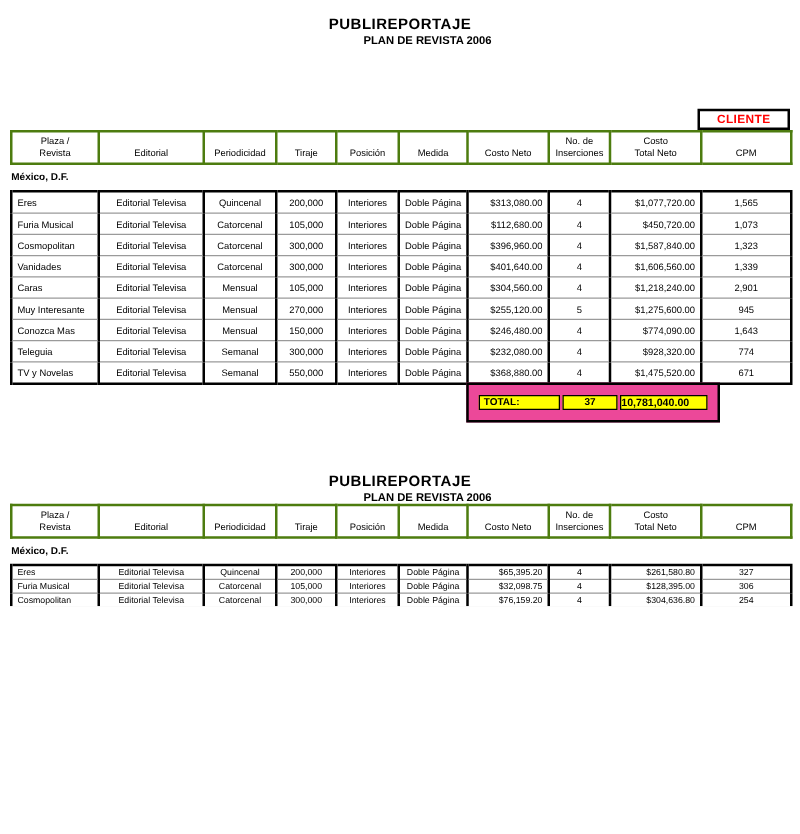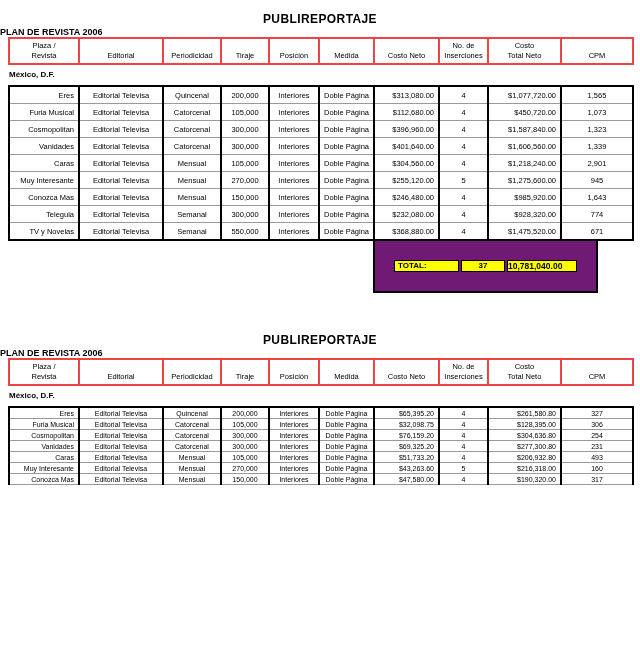--- a/index.html
+++ b/index.html
@@ -2,62 +2,65 @@
 <html><head>
 <meta charset="utf-8">
 <style>
   html,body{margin:0;padding:0;background:#fff;}
   .page{
     width:640px;height:485px;background:#ffffff;overflow:hidden;
     font-family:"Liberation Sans",sans-serif;color:#000;position:relative;
   }
   .title{text-align:center;font-weight:bold;font-size:12px;letter-spacing:.4px;padding-top:12px;}
   .sec2 .title{padding-top:40px;}
-  .subtitle{font-weight:bold;font-size:9px;margin-top:1px;}
+  .subtitle{text-align:center;font-weight:bold;font-size:9px;margin-top:1px;padding-left:44px;}
   .tag-row{width:624px;margin:50px 0 0 8px;display:flex;justify-content:flex-end;}
   .sec2 .tag-row{margin-top:44px;}
   .tag-box{
     border:2px solid #000;background:#fff;color:#FF0000;font-weight:bold;
     font-size:9.5px;width:70px;text-align:center;padding:1px 0;letter-spacing:.3px;
   }
   table.grid{border-collapse:collapse;table-layout:fixed;width:624px;margin-left:8px;background:#fff;}
   table.grid.hdr{border:2px solid #000;}
   .hdr th{
-    border:2px solid #ef4444;font-weight:normal;font-size:7.5px;
+    border:2px solid #4d7c0f;font-weight:normal;font-size:7.5px;
     vertical-align:bottom;padding:1px 1px 3px;line-height:1.25;height:20px;
   }
   .hdr th .l1{min-height:9px;}
   .region{font-weight:bold;font-size:8px;margin:5px 11px 0 9px;}
   table.data{border:2px solid #000;margin-top:6px;}
   .data td{
     border-left:2px solid #000;border-right:2px solid #000;border-top:1px solid #9a9a9a;
     font-size:7.5px;padding:0 4px;height:16px;overflow:hidden;white-space:nowrap;
   }
   .sec2 .data td{height:10px;font-size:7px;}
   .data tr:first-child td{border-top:none;}
-  .a-l{text-align:right;} .a-c{text-align:center;} .a-r{text-align:right;}
+  .a-l{text-align:left;} .a-c{text-align:center;} .a-r{text-align:right;}
   .total-bar{
-    width:183px;margin:-2px 0 0 373px;border:2px solid #000;background:#701a75;
-    display:flex;gap:2px;padding:19px;align-items:stretch;
+    width:183px;margin:-2px 0 0 373px;border:2px solid #000;background:#ec4899;
+    display:flex;gap:2px;padding:8px;align-items:stretch;
   }
   .total-cell{background:#FFFF00;border:1px solid #000;font-weight:bold;font-size:8px;line-height:10px;}
   .tc-label{width:60px;padding-left:3px;text-align:left;}
   .tc-ins{width:42px;text-align:center;}
   .tc-cost{flex:1;text-align:left;font-size:8.5px;}
   .footnote{font-size:7.5px;margin:10px 0 0 10px;letter-spacing:.2px;}
 </style>
 </head>
 <body>
 
 <div class="page">
 
   <div class="section sec1">
     <div class="title">PUBLIREPORTAJE</div>
     <div class="subtitle">PLAN DE REVISTA 2006</div>
 
+    <div class="tag-row">
+      <div class="tag-box">CLIENTE</div>
+    </div>
 
     <table class="grid hdr">
       <colgroup>
         <col style="width:70px">
           <col style="width:84px">
           <col style="width:58px">
           <col style="width:48px">
           <col style="width:50px">
         <col style="width:55px">
           <col style="width:65px">
@@ -207,21 +210,21 @@
 
   <tr>
     <td class="a-l">Conozca Mas</td>
     <td class="a-c">Editorial Televisa</td>
     <td class="a-c">Mensual</td>
     <td class="a-c">150,000</td>
     <td class="a-c">Interiores</td>
     <td class="a-c">Doble Página</td>
     <td class="a-r">$246,480.00</td>
     <td class="a-c">4</td>
-    <td class="a-r">$985,920.00</td>
+    <td class="a-r">$774,090.00</td>
     <td class="a-c">1,643</td>
   </tr>
 
   <tr>
     <td class="a-l">Teleguia</td>
     <td class="a-c">Editorial Televisa</td>
     <td class="a-c">Semanal</td>
     <td class="a-c">300,000</td>
     <td class="a-c">Interiores</td>
     <td class="a-c">Doble Página</td>

